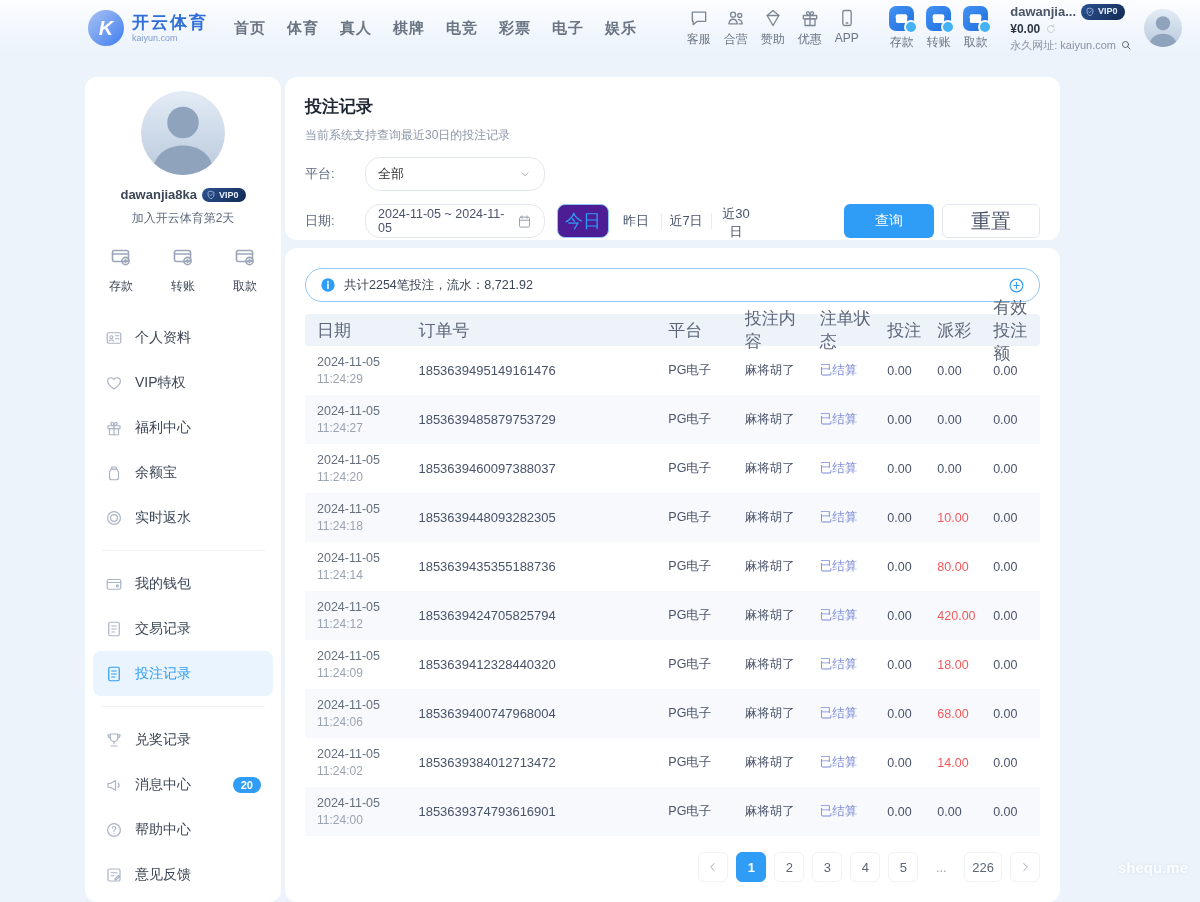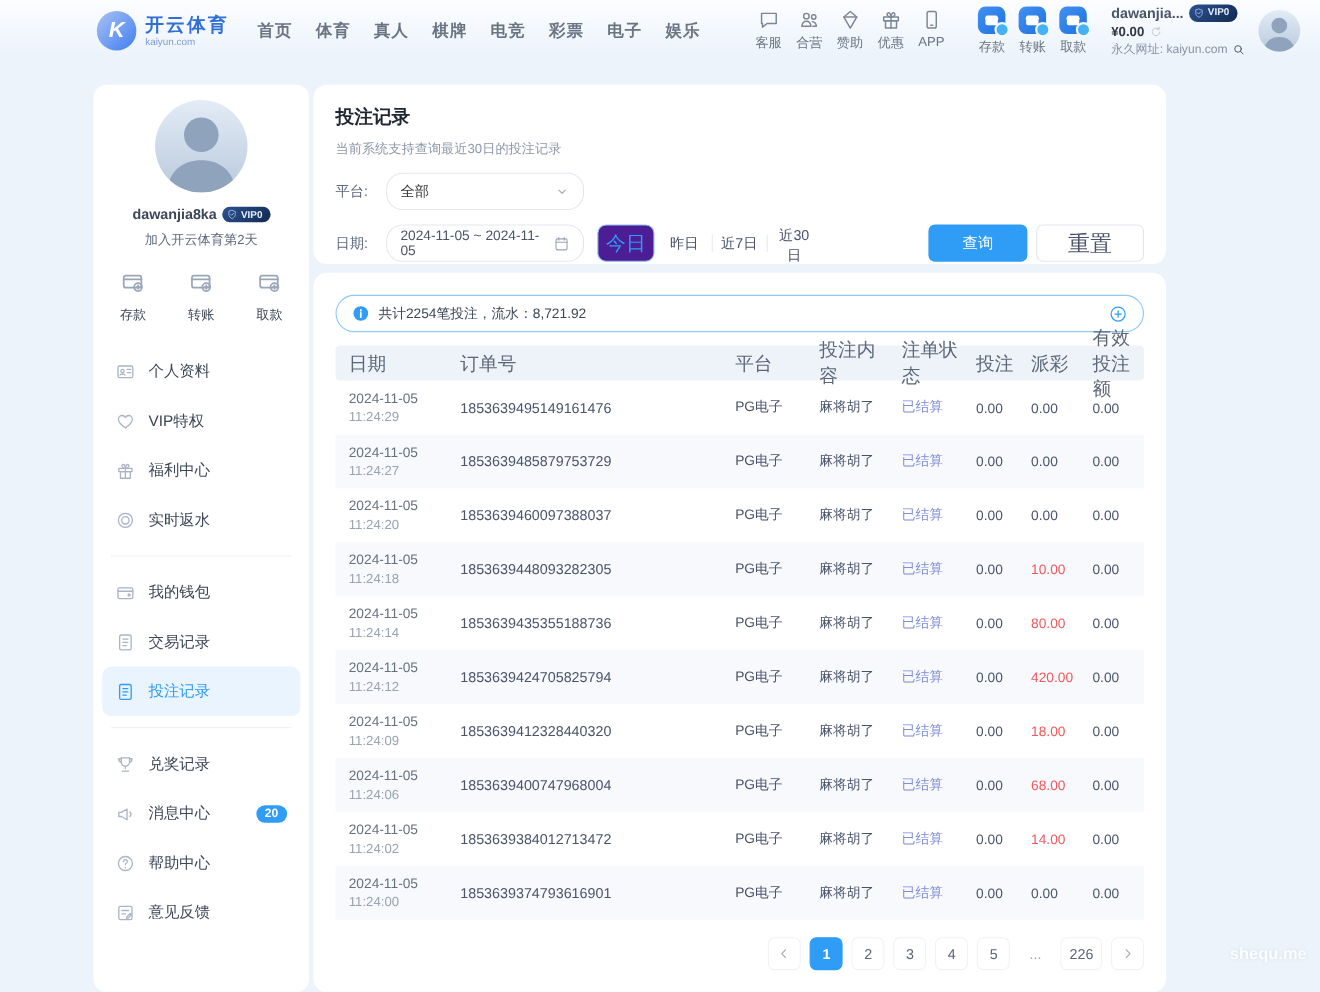--- a/index.html
+++ b/index.html
@@ -57,21 +57,21 @@
   .menu-divider { height:1px; background:#eef1f6; margin:10px 16px; }
   .menu-badge { margin-left:auto; background:#2f9cf5; color:#fff; font-size:11px; font-weight:700; border-radius:9px; padding:2px 8px; }
 
   
   .card1 { position:absolute; left:285px; top:77px; width:775px; height:163px; background:#fff; border-radius:12px; padding:18px 20px; }
   .page-title { font-size:17px; font-weight:700; color:#1f2633; }
   .page-subtitle { font-size:12px; color:#8d96a8; margin-top:9px; }
   .filter-row { display:flex; align-items:center; margin-top:13px; }
   .f-label { font-size:13px; color:#5d6a7c; width:46px; flex:none; }
   .select, .datebox { width:180px; height:34px; border:1px solid #e3e8f0; border-radius:15px; display:flex; align-items:center;
-                      justify-content:space-between; padding:0 12px; font-size:13px; color:#333; background:#fff; cursor:pointer; }
+                      justify-content:space-between; padding:0 12px; font-size:13px; color:#333; background:#fff; cursor:pointer;margin-left:14px; }
   .datebox { font-size:12.5px; color:#49536a; }
   .sel-chev, .cal { color:#9aa3b2; display:flex; }
   .range-active { margin-left:12px; width:52px; height:34px; border:1px solid #8fc6f7; color:#2f9cf5; border-radius:8px;
                   background:#4c1d95; font-size:18px; cursor:pointer; font-family:inherit; }
   .range-group { display:flex; margin-left:2px; height:34px; align-items:center; }
   .range-item { width:50px; height:34px; font-size:13px; color:#49536a; background:transparent; border:none; position:relative;
                 cursor:pointer; font-family:inherit; }
   .range-item + .range-item::before { content:""; position:absolute; left:0; top:9px; bottom:9px; width:1px; background:#e7ebf2; }
   .actions { margin-left:auto; display:flex; gap:8px; }
   .btn-primary { width:90px; height:34px; background:#2f9cf5; color:#fff; border:none; border-radius:6px; font-size:14px; cursor:pointer; font-family:inherit; }
@@ -320,20 +320,29 @@
         <div class="menu-item">
           <span class="mi">
             <svg width="18" height="18" viewBox="0 0 24 24" fill="none" stroke="currentColor" stroke-width="1.6" stroke-linecap="round" stroke-linejoin="round">
               <rect x="4" y="9" width="16" height="4"></rect>
               <rect x="6" y="13" width="12" height="8"></rect>
               <path d="M12 9v12"></path>
               <path d="M12 9C8 9 6.5 5.5 9 4.5S12 9 12 9zm0 0c4 0 5.5-3.5 3-4.5S12 9 12 9z"></path>
             </svg>
           </span>
           <span>福利中心</span>
+        </div>
+        <div class="menu-item">
+          <span class="mi">
+            <svg width="18" height="18" viewBox="0 0 24 24" fill="none" stroke="currentColor" stroke-width="1.6" stroke-linecap="round" stroke-linejoin="round">
+              <path d="M9 4h6v3H9z"></path>
+              <path d="M8 7h8l2 4v7a3 3 0 0 1-3 3H9a3 3 0 0 1-3-3v-7z"></path>
+            </svg>
+          </span>
+          <span>余额宝</span>
         </div>
         <div class="menu-item">
           <span class="mi">
             <svg width="18" height="18" viewBox="0 0 24 24" fill="none" stroke="currentColor" stroke-width="1.6" stroke-linecap="round" stroke-linejoin="round">
               <circle cx="12" cy="12" r="8.5"></circle>
               <circle cx="12" cy="12" r="4.5"></circle>
             </svg>
           </span>
           <span>实时返水</span>
         </div>

